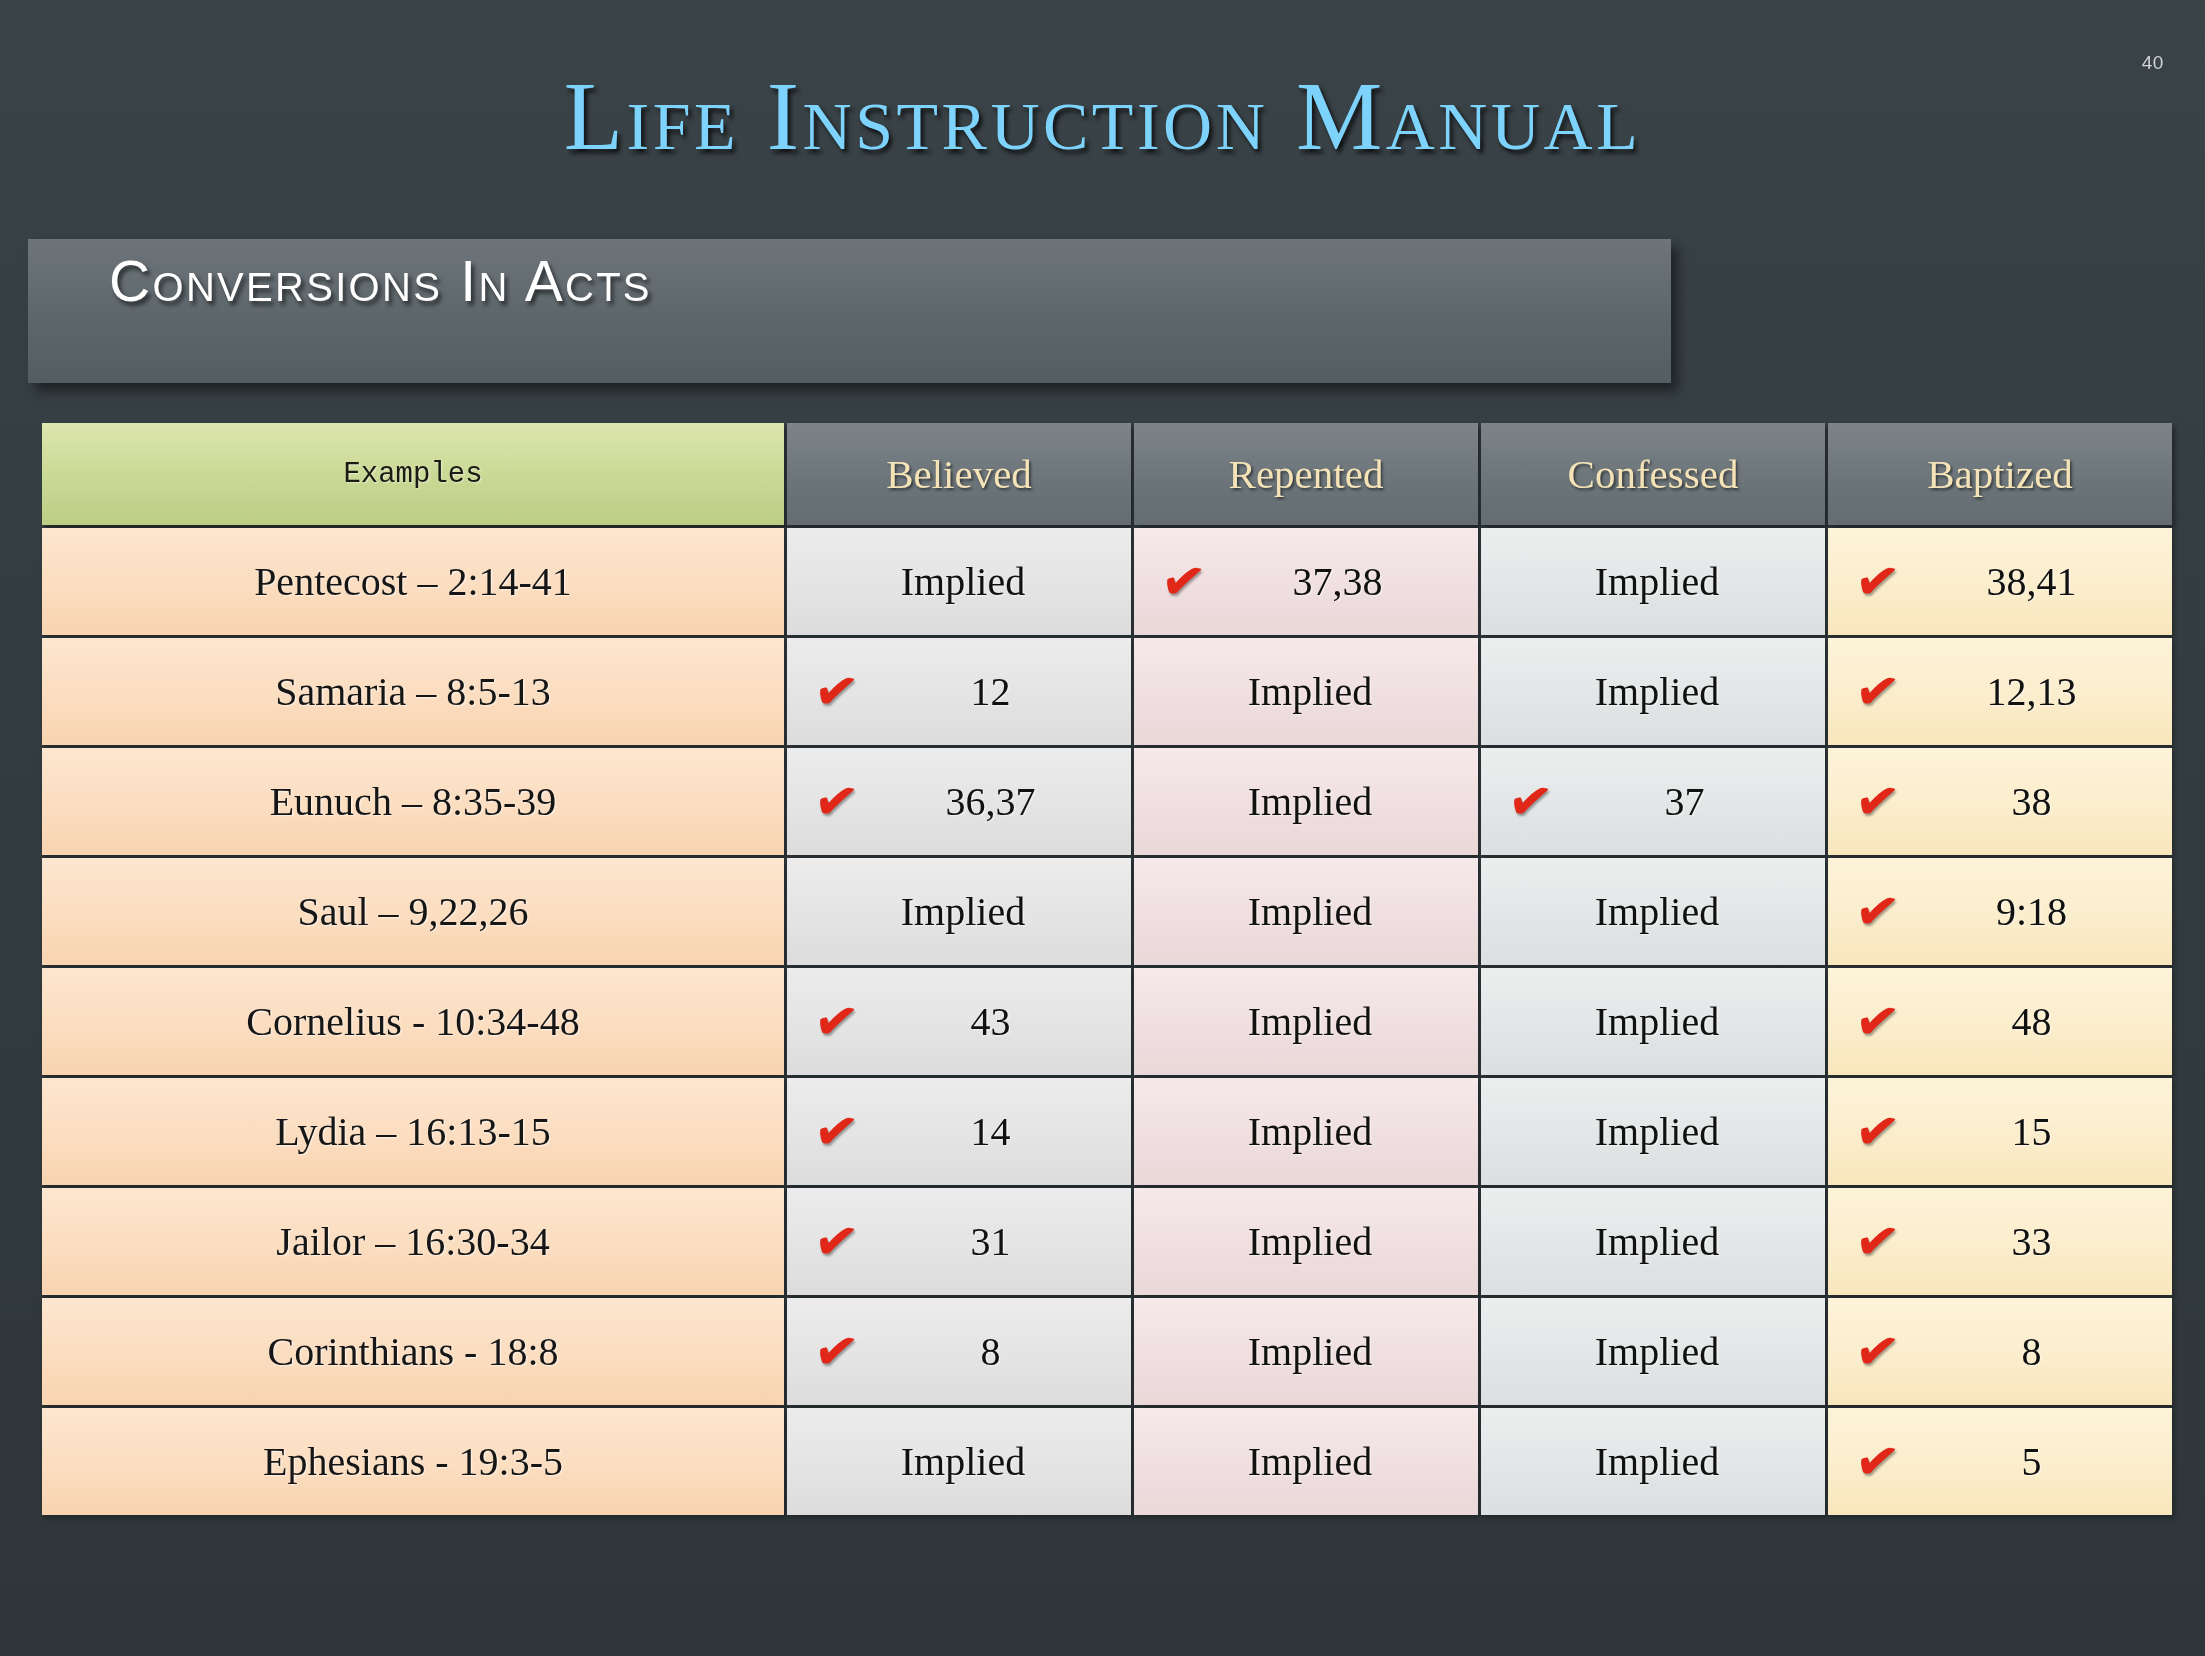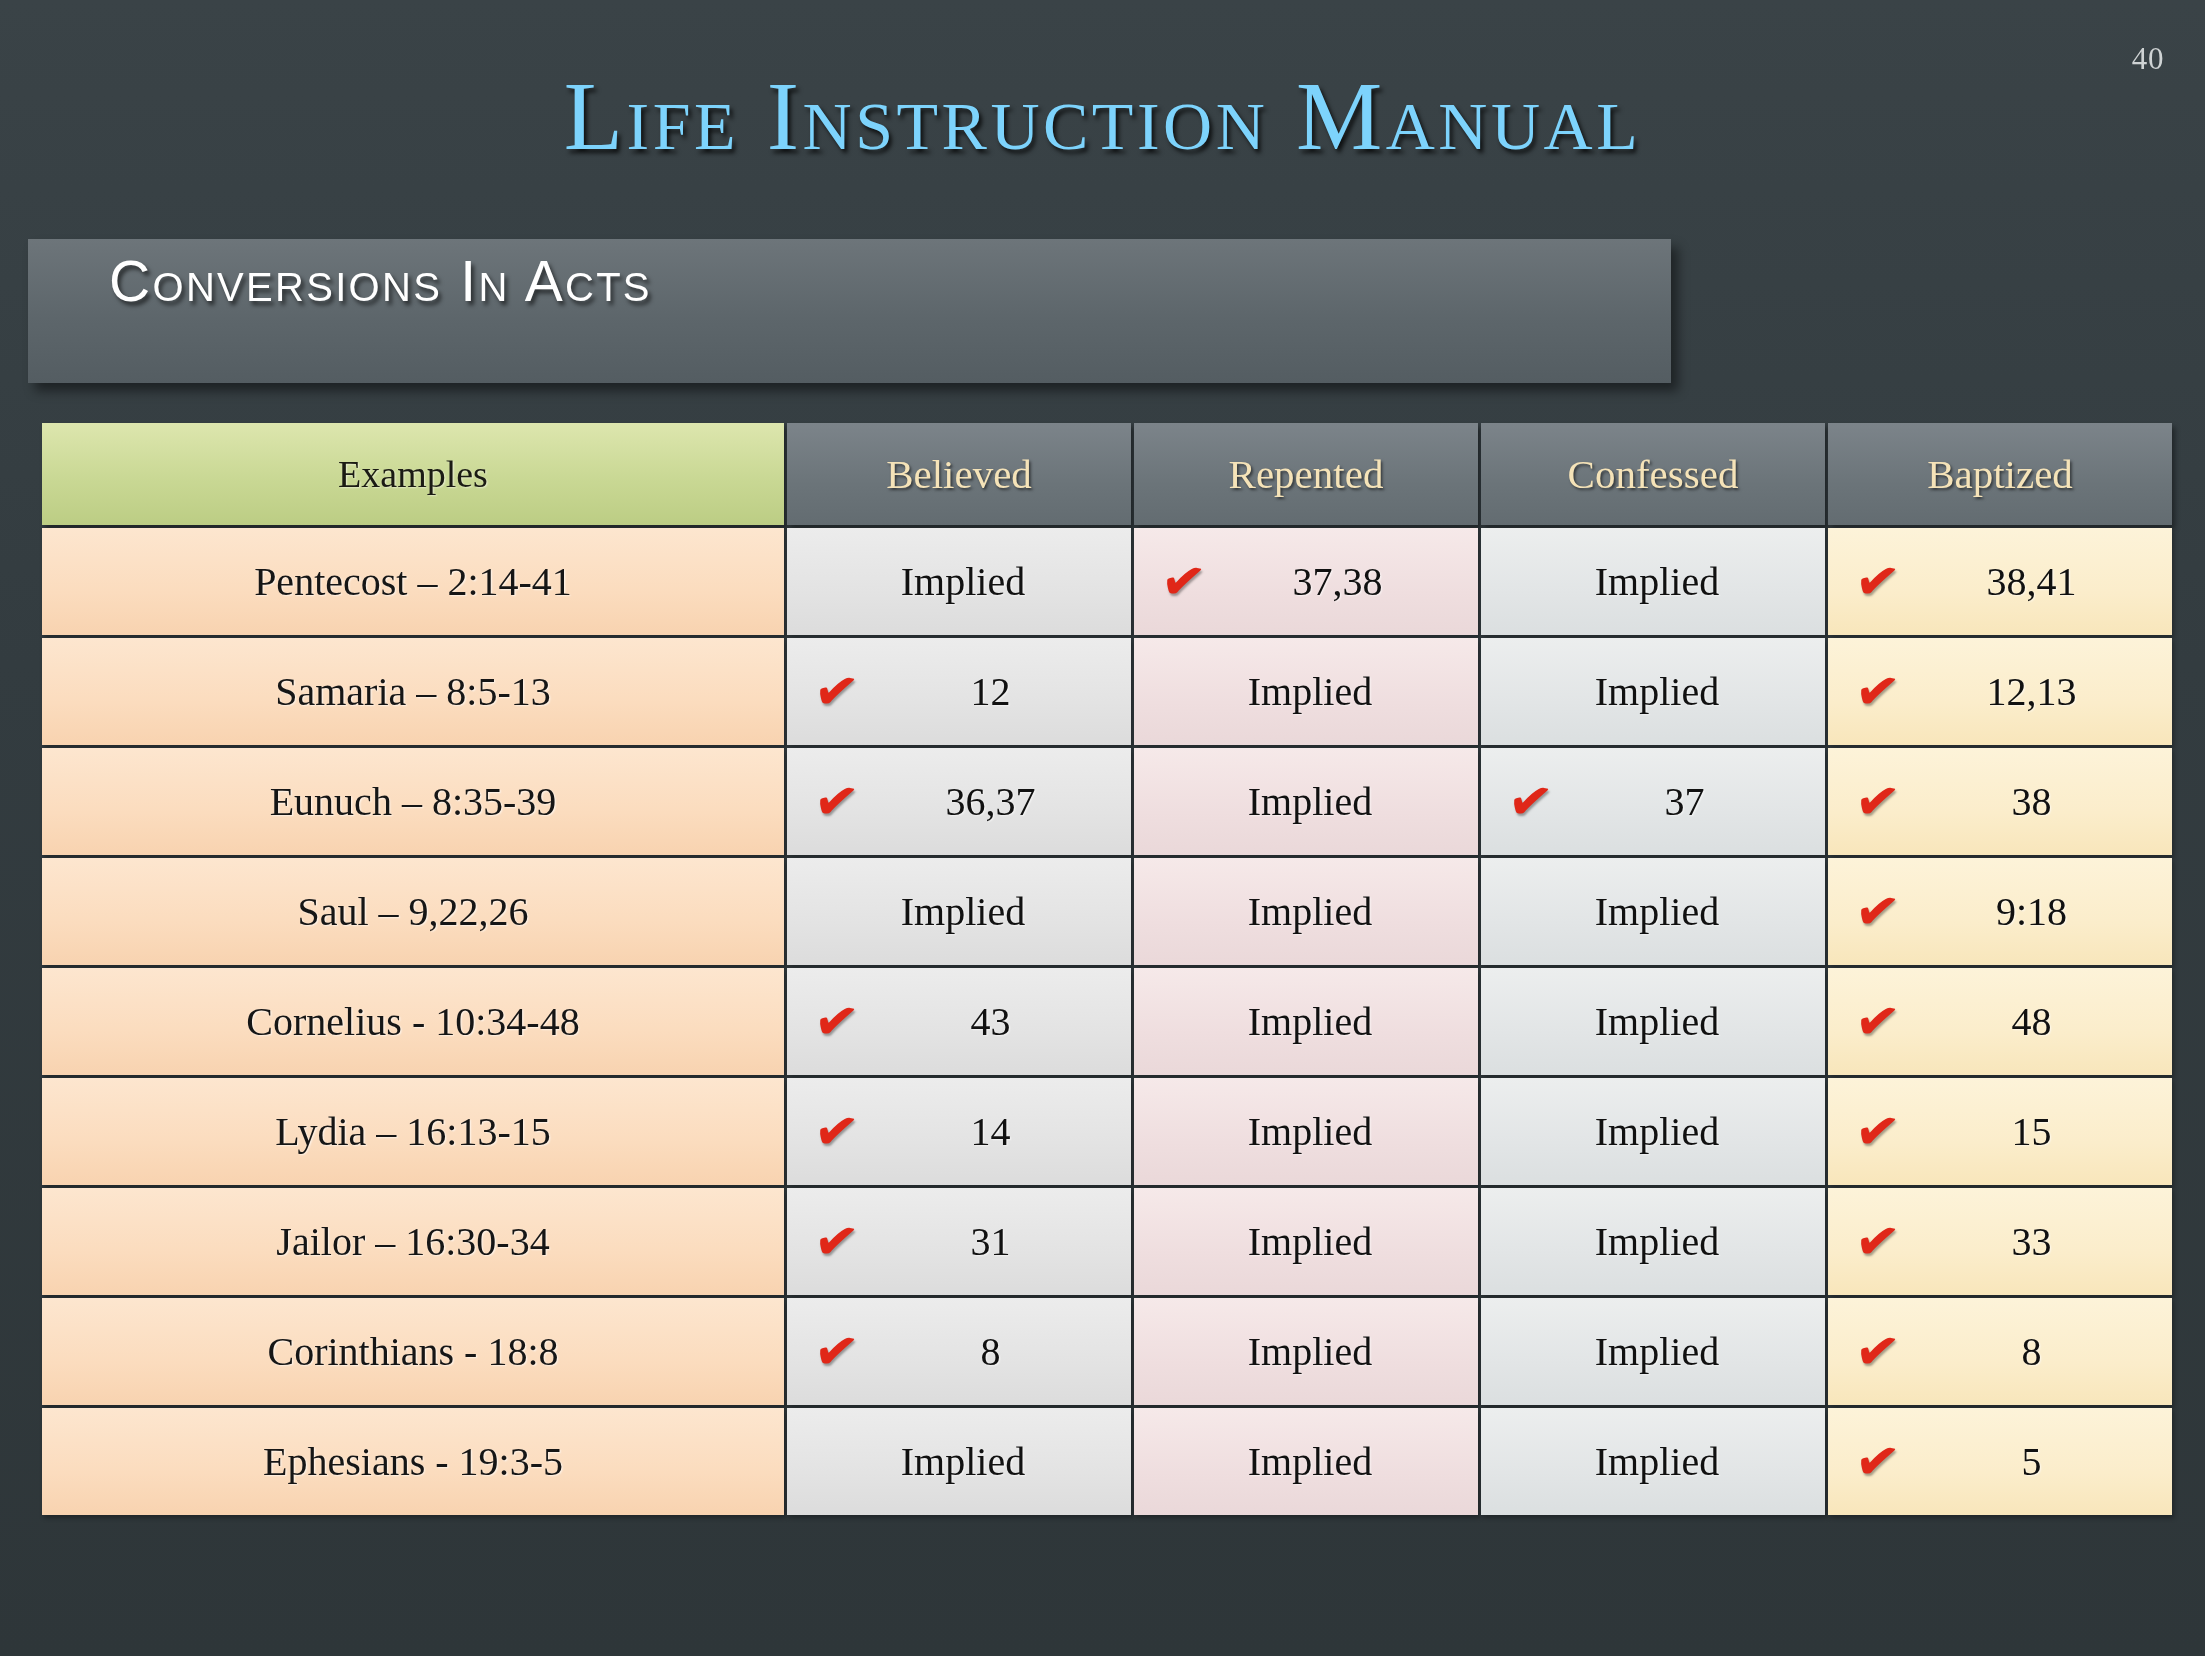--- a/index.html
+++ b/index.html
@@ -12,25 +12,25 @@
     height: 1656px;
     font-family: "Liberation Serif", serif;
     background: linear-gradient(180deg, #3a4347 0%, #333c40 40%, #2e3639 100%);
     overflow: hidden;
     position: relative;
   }
 
   
   .slide-number {
     position: absolute;
-    top: 41px;
+    top: 52px;
     right: 41px;
     color: #cfd3d4;
-    font-size: 31px;
-    font-family: Liberation Serif, serif;
+    font-size: 19px;
+    font-family: Liberation Sans, sans-serif;
     letter-spacing: 0.6px;
   }
 
   
   .main-title {
     position: absolute;
     top: 68px;
     left: 0;
     width: 100%;
     text-align: center;
@@ -88,24 +88,24 @@
 
   
   col.c-ex   { width: 742px; }
   col.c-col  { width: 344px; }
 
   
   th.h-examples {
     height: 102px;
     background: linear-gradient(180deg, #dde6ae 0%, #c9d894 55%, #bccd84 100%);
     color: #1b1b14;
-    font-size: 38px;
+    font-size: 29px;
     text-align: center;
     vertical-align: middle;
-    font-family: Liberation Serif, serif;
+    font-family: Liberation Mono, monospace;
     font-weight: normal;
     text-shadow: 1.2px 1.2px 1.7px rgba(255,255,255,0.5);
     box-shadow: 2.9px 3.5px 5.2px rgba(0,0,0,0.4);
   }
   th.h-col {
     height: 102px;
     background: linear-gradient(180deg, #7c848a 0%, #6b7479 60%, #636c71 100%);
     color: #f5e3b8;
     font-size: 41px;
     text-align: center;

